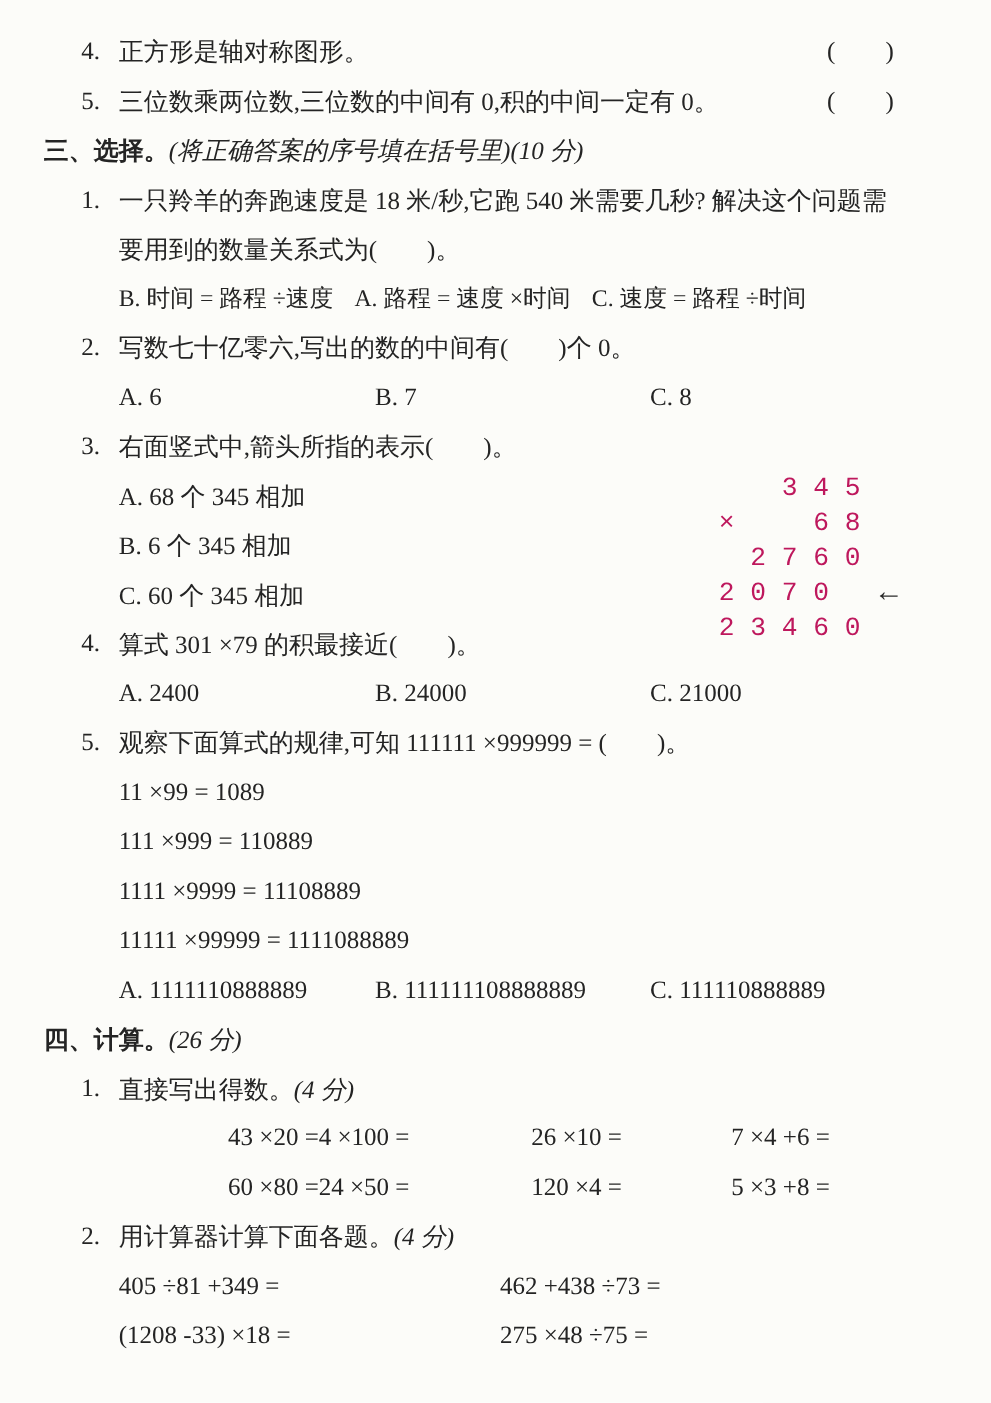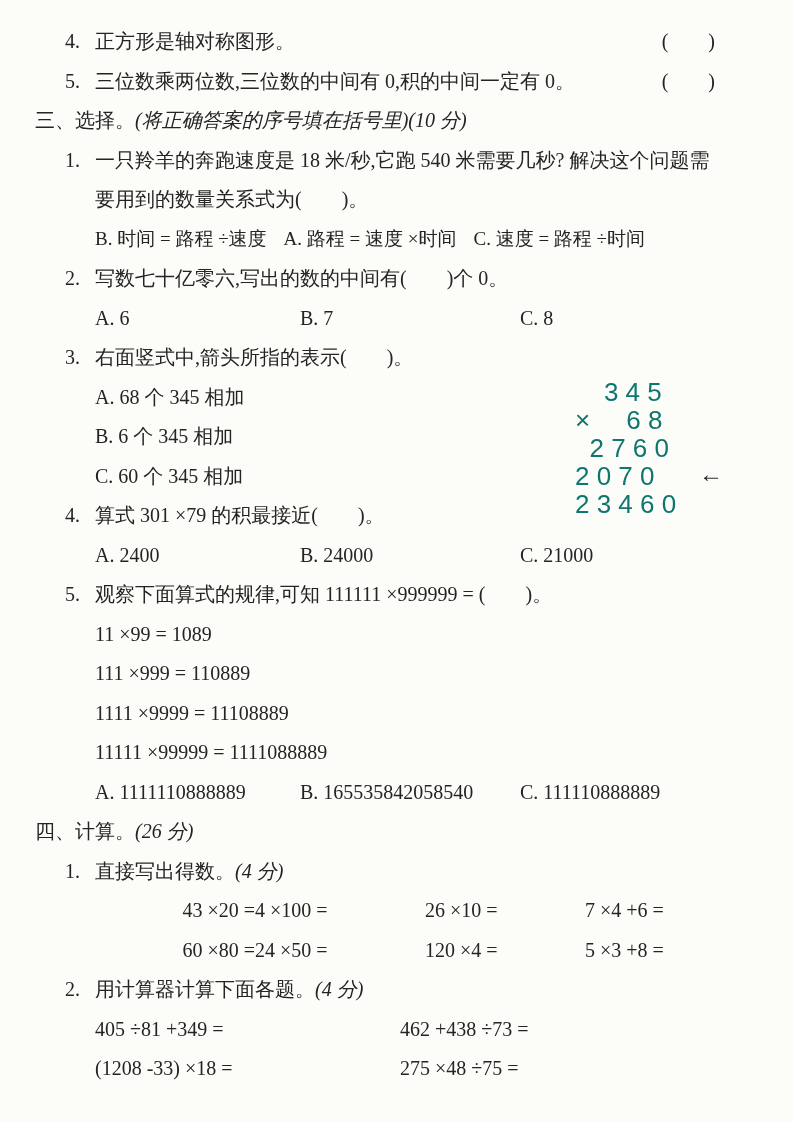--- a/index.html
+++ b/index.html
@@ -23,44 +23,44 @@
     display: flex;
     align-items: center;
     font-size: 20px;
     white-space: nowrap;
   }
   .indent-1 { padding-left: 30px; }
   .indent-2 { padding-left: 60px; }
   .num { display: inline-block; width: 30px; flex: 0 0 30px; }
   .grow { flex: 1 1 auto; }
   .pre { white-space: pre; }
-  .bold { font-weight: normal; }
+  .bold { font-weight: bold; }
   .kai { font-style: italic; }
   .blank-right { margin-right: 44px; }
   .opt-col-a { display:inline-block; width: 205px; flex: 0 0 205px; }
   .opt-col-b { display:inline-block; width: 220px; flex: 0 0 220px; }
   .q1opts { font-size: 19px; }
   .q1opts .o { margin-right: 17px; }
   .calc4 .c1 { display:inline-block; width:160px; flex:0 0 160px;text-align:right; }
   .calc4 .c2 { display:inline-block; width:170px; flex:0 0 170px; }
   .calc4 .c3 { display:inline-block; width:160px; flex:0 0 160px; }
   .calc2 .c1 { display:inline-block; width:305px; flex:0 0 305px; }
   .vcalc {
     position: absolute;
     left: 575px;
     top: 378px;
     width: 160px;
   }
   .vrow {
     margin: 0;
-    font-family: Liberation Sans, sans-serif;
-    font-size: 26px;
+    font-family: Liberation Mono, monospace;
+    font-size: 21px;
     line-height: 28px;
     height: 28px;
-    color: #0f766e;
+    color: #be185d;
   }
   .varrow {
     position: absolute;
     left: 124px;
     top: 82px;
     font-size: 24px;
     line-height: 28px;
     color: #2a2a2a;
   }
 </style>
@@ -144,21 +144,21 @@
       <span class="pre">111 ×999 = 110889</span>
     </div>
     <div class="ln indent-2">
       <span class="pre">1111 ×9999 = 11108889</span>
     </div>
     <div class="ln indent-2">
       <span class="pre">11111 ×99999 = 1111088889</span>
     </div>
     <div class="ln indent-2">
       <span class="opt-col-a">A. 1111110888889</span>
-      <span class="opt-col-b">B. 165535842058540</span>
+      <span class="opt-col-b">B. 111111108888889</span>
       <span>C. 111110888889</span>
     </div>
 
     <div class="ln">
       <span class="bold">四、计算。</span>
       <span class="kai">(26 分)</span>
     </div>
 
     <div class="ln indent-1">
       <span class="num">1.</span>

